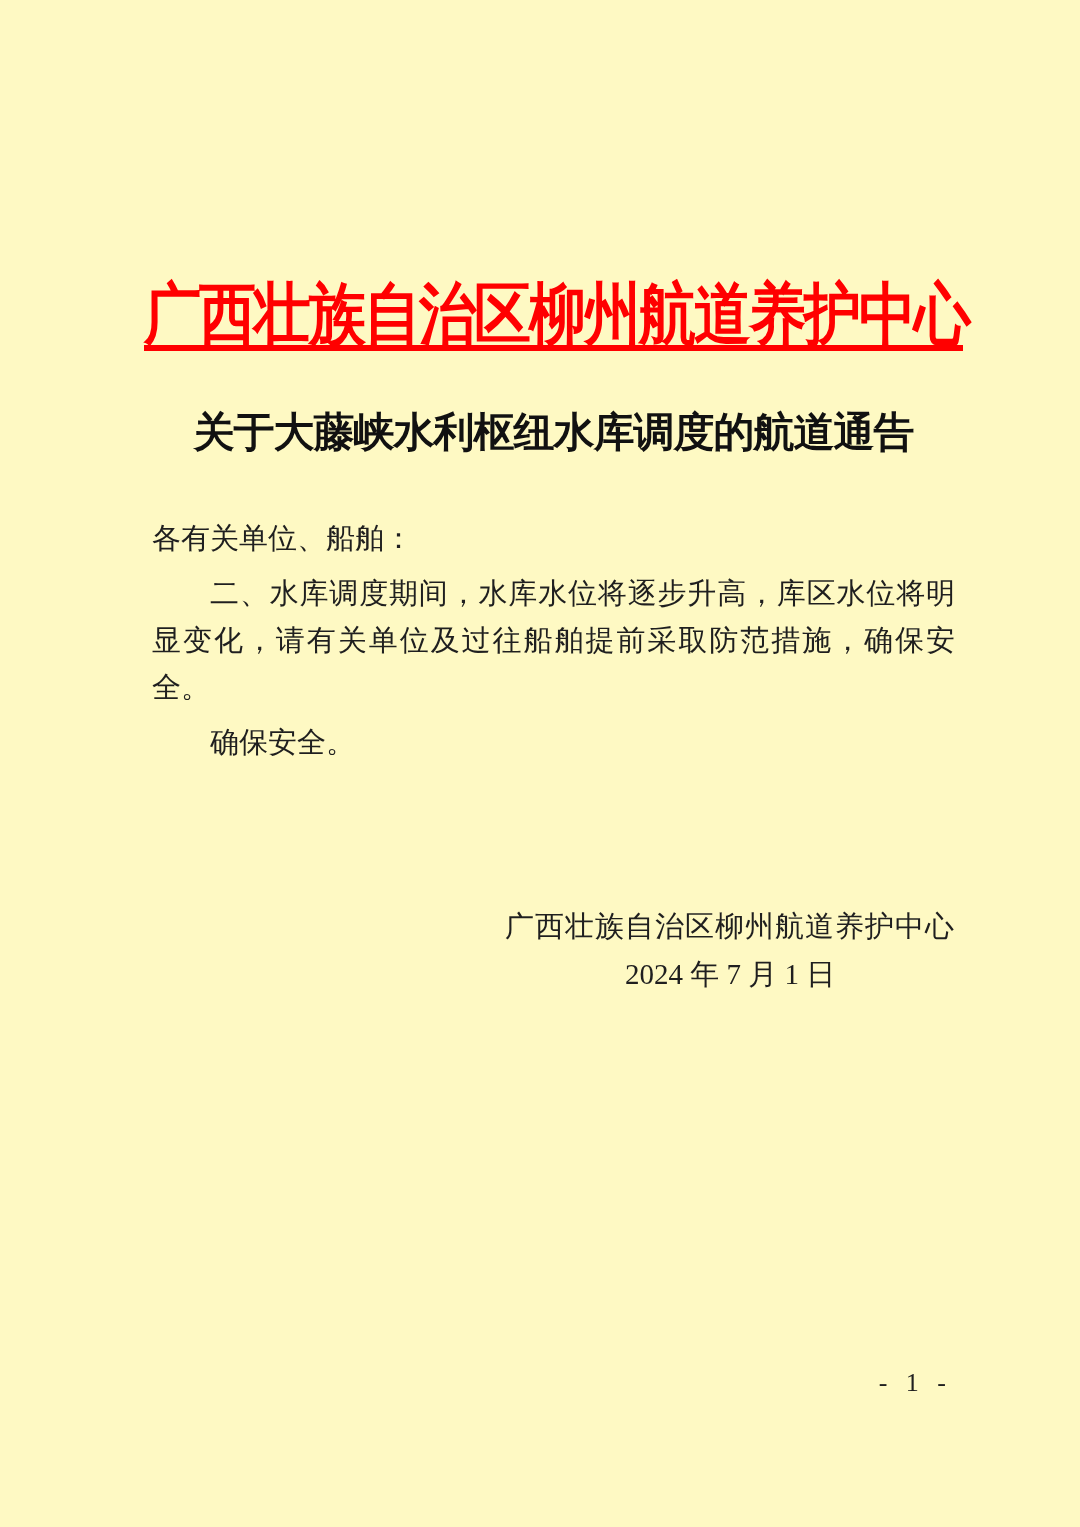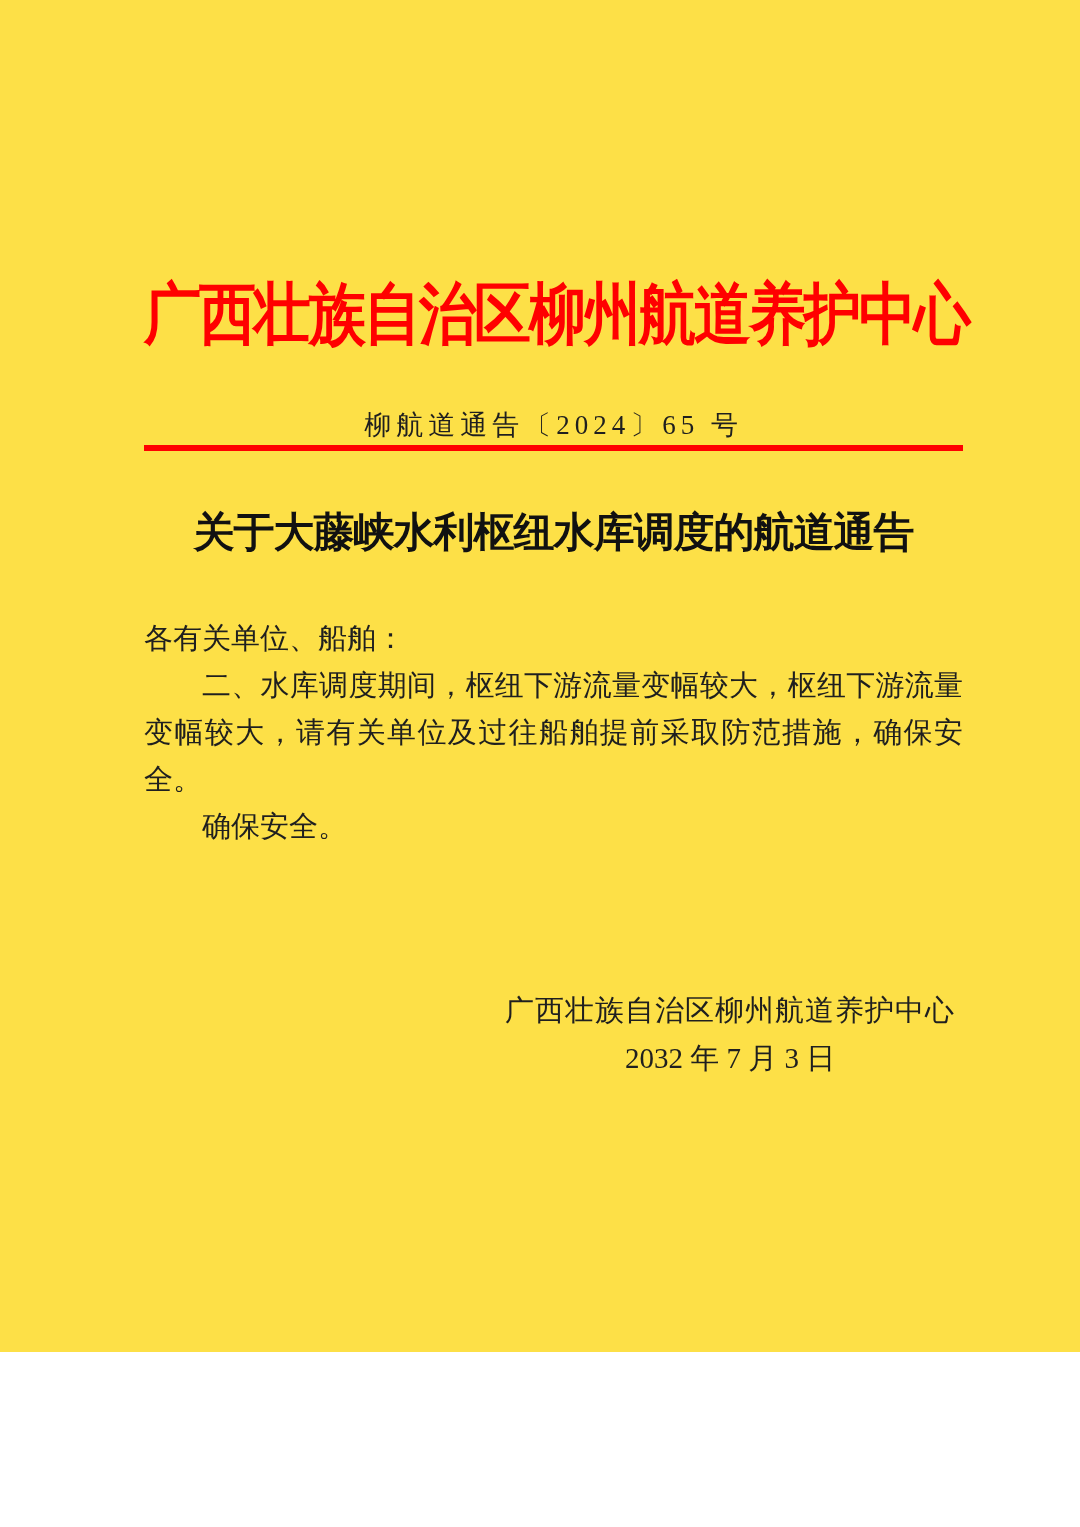--- a/index.html
+++ b/index.html
@@ -3,22 +3,22 @@
 <meta charset="utf-8">
 <style>
   html, body {
     margin: 0;
     padding: 0;
     background: #ffffff;
   }
   .page {
     position: relative;
     width: 1080px;
-    height: 1352px;
-    background: #fde047;
+    height: 1527px;
+    background: #fef9c3;
     overflow: hidden;
     font-family: "Liberation Serif", "DejaVu Serif", serif;
     color: #1f1f1f;
   }
   .content {
     padding: 0 117px 0 144px; 
   }
   
   .masthead {
     padding-top: 285px;
@@ -62,21 +62,21 @@
     line-height: 46px;
     font-weight: 700;
     letter-spacing: -1px;
     color: #111111;
   }
   
   .body-block {
     margin-top: 60px;
   }
   .body-block p {
-    margin: 0;
+    margin: 8px;
     font-size: 29px;
     line-height: 47px;
     text-align: justify;
     color: #1f1f1f;
   }
   .body-block p.indent {
     text-indent: 2em;
   }
   
   .footer {
@@ -111,34 +111,33 @@
 <div class="page">
 
   <div class="content">
 
     <header class="masthead">
       <div>
         <span class="masthead-line1">广西壮族自治区柳州航道养护中心</span>
       </div>
     </header>
 
-    <div class="doc-number">柳航道通告〔2024〕65 号</div>
 
     <div class="red-rule"></div>
 
     <h1 class="doc-title">关于大藤峡水利枢纽水库调度的航道通告</h1>
 
     <section class="body-block">
       <p>各有关单位、船舶：</p>
-      <p class="indent">二、水库调度期间，枢纽下游流量变幅较大，枢纽下游流量变幅较大，请有关单位及过往船舶提前采取防范措施，确保安全。</p>
+      <p class="indent">二、水库调度期间，水库水位将逐步升高，库区水位将明显变化，请有关单位及过往船舶提前采取防范措施，确保安全。</p>
       <p class="indent">确保安全。</p>
     </section>
 
     <div class="footer">
       <div class="footer-sign">广西壮族自治区柳州航道养护中心</div>
-      <div class="footer-date">2032 年 7 月 3 日</div>
+      <div class="footer-date">2024 年 7 月 1 日</div>
     </div>
 
   </div>
 
   <div class="page-number">- 1 -</div>
 
 </div>
 
 </body></html>

